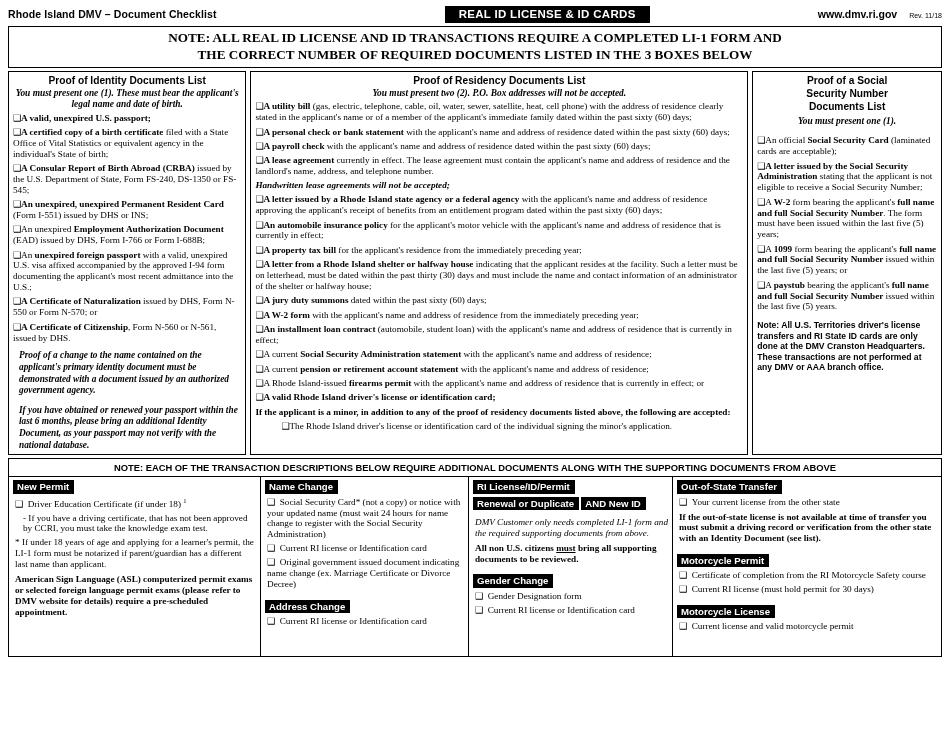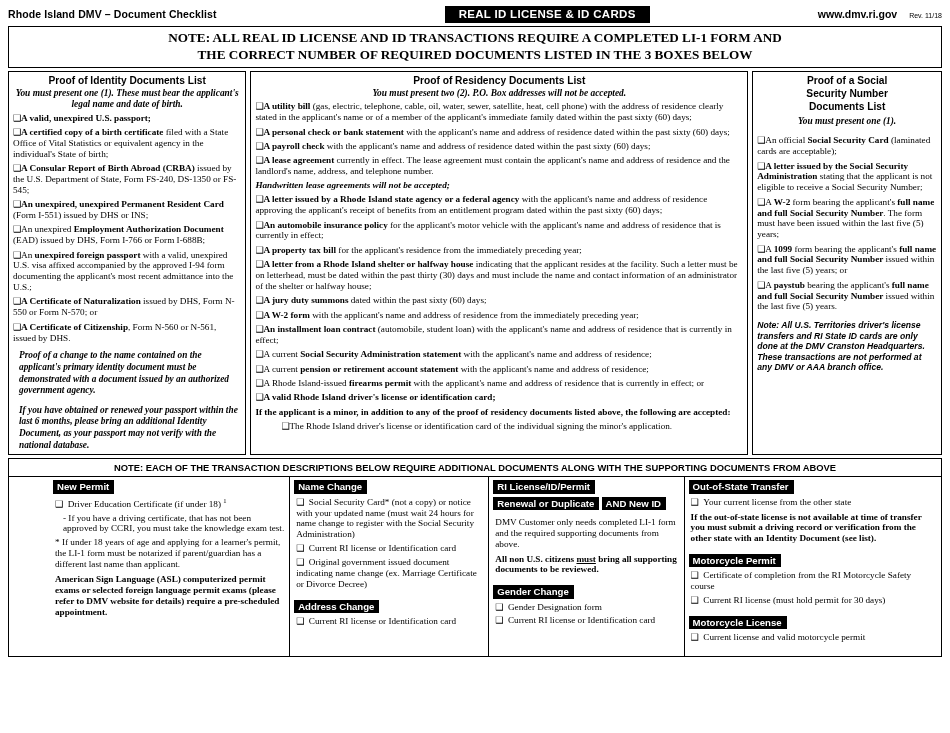--- a/index.html
+++ b/index.html
@@ -44,42 +44,42 @@
   .b { font-weight:bold; }
   .cb { font-family:"DejaVu Sans", sans-serif; font-size:9px; }
 
   .hand-note { font-style:italic; font-weight:bold; font-size:9.2px; margin:1px 0 3px 0; }
 
   .ital-para { font-style:italic; font-weight:bold; font-size:9.3px; margin:7px 0 0 6px; line-height:1.25; }
   .ital-para2 { font-style:italic; font-weight:bold; font-size:9.3px; margin:8px 0 0 6px; line-height:1.25; }
 
   .sub-item { margin-left:26px; margin-bottom:3px; }
 
-  .ssn-note { font-family:"Liberation Sans", sans-serif; font-weight:bold; font-size:8.6px; line-height:1.22; margin-top:8px;font-style:italic; }
+  .ssn-note { font-family:"Liberation Sans", sans-serif; font-weight:bold; font-size:8.6px; line-height:1.22; margin-top:8px; }
 
   
   .mid-note { border:1.5px solid #000; margin-top:3px; text-align:center; font-family:"Liberation Sans", sans-serif;
               font-weight:bold; font-size:9.4px; padding:3px 2px; }
 
   
-  .bottom { border:1.5px solid #000; border-top:none; display:flex; height:180px;padding-left:40px; }
+  .bottom { border:1.5px solid #000; border-top:none; display:flex; height:180px; }
   .bcol { padding:2px 4px 3px 4px; }
   .bc1 { width:252px; border-right:1.5px solid #000; }
   .bc2 { width:208px; border-right:1.5px solid #000; }
   .bc3 { width:204px; border-right:1.5px solid #000; }
   .bc4 { width:268px; }
 
   .sec-label {
     display:inline-block; background:#000; color:#fff; font-family:"Liberation Sans", sans-serif;
     font-weight:bold; font-size:9.6px; padding:1px 5px 1px 4px; margin:1px 0 3px 0;
   }
   .sec-label.mt { margin-top:7px; }
   .bitem { margin-bottom:3px; padding-left:2px; }
   .bnote { font-weight:bold; margin-top:4px; }
-  .plain { margin-top:4px; }
+  .plain { margin-top:4px;font-style:italic; }
   u { text-decoration:underline; }
   sup { font-size:6.5px; vertical-align:super; }
 </style>
 </head>
 <body>
 
 <div class="page">
 
   <div class="top-header">
     <div class="dmv-title">Rhode Island DMV – Document Checklist</div>

